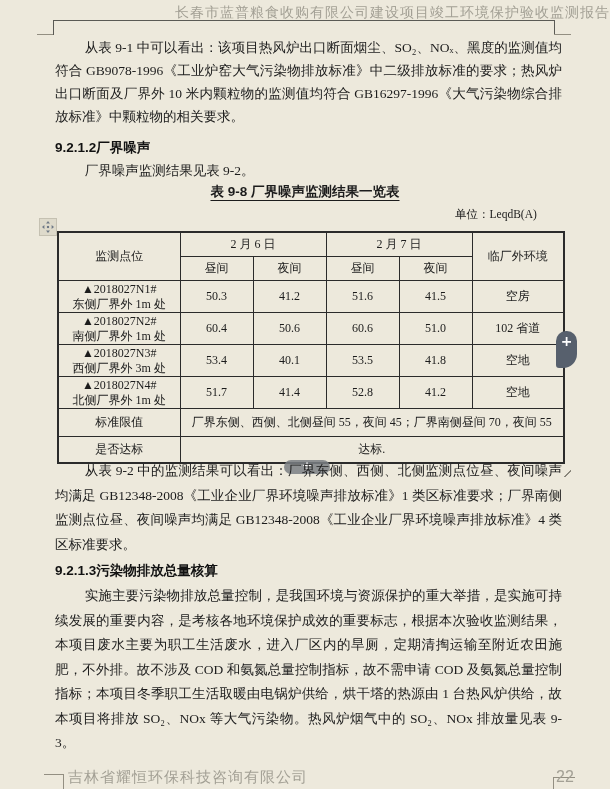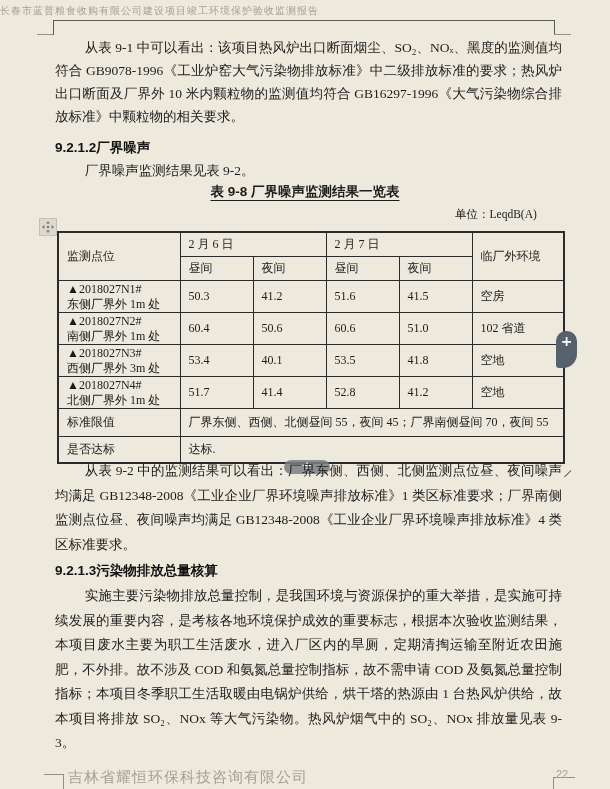--- a/index.html
+++ b/index.html
@@ -6,43 +6,43 @@
   .page{
     position:relative;
     width:610px;height:789px;
     background:#EDE9DC;
     font-family:"Liberation Serif","DejaVu Serif",serif;
     color:#1C1C1C;
     overflow:hidden;
   }
   
   .header-title{
-    position:absolute;top:4px;left:0;right:12px;
-    text-align:left;font-size:10px;color:#A3A095;
+    position:absolute;top:4px;left:0;right:0;
+    text-align:right;font-size:14px;color:#A3A095;
     font-family:"Liberation Sans","DejaVu Sans",sans-serif;
     letter-spacing:1px;
   }
   .header-rule{position:absolute;top:20px;left:53px;width:501px;height:1px;background:#5A5A55;}
   .mark{position:absolute;background:#938F82;}
   .mark-tl-v{top:20px;left:53px;width:1px;height:15px;background:#5A5A55;}
   .mark-tl-h{top:34px;left:37px;width:16px;height:1px;}
   .mark-tr-v{top:20px;left:554px;width:1px;height:15px;background:#5A5A55;}
   .mark-tr-h{top:34px;left:554px;width:17px;height:1px;}
   .mark-bl-h{top:774px;left:44px;width:20px;height:1px;}
   .mark-bl-v{top:774px;left:63px;width:1px;height:15px;}
   .mark-br-h{top:777px;left:553px;width:22px;height:1px;}
   .mark-br-v{top:777px;left:553px;width:1px;height:12px;}
   .footer-company{
     position:absolute;top:768px;left:68px;
     font-size:15px;color:#A3A095;letter-spacing:1px;
     font-family:"Liberation Sans","DejaVu Sans",sans-serif;
   }
   .page-number{
     position:absolute;top:768px;left:556px;
-    font-size:11px;color:#A3A095;
+    font-size:16px;color:#A3A095;
     font-family:"Liberation Sans","DejaVu Sans",sans-serif;
   }
   
   .para{
     position:absolute;left:55px;width:507px;
     font-size:13.5px;line-height:23px;
     text-align:justify;text-justify:inter-character;
     text-indent:2.2em;
   }
   #para1{top:36px;}
@@ -69,21 +69,21 @@
   }
   
   .noise-table{
     position:absolute;top:231px;left:57px;
     border-collapse:collapse;
     table-layout:fixed;width:506px;
     font-size:12px;
   }
   .noise-table td{
     border:1px solid #2B2B2B;
-    text-align:left;vertical-align:middle;
+    text-align:center;vertical-align:middle;
     padding:0 8px;
   }
   .noise-table{border:2px solid #2B2B2B;}
   .row-h1 td{height:23px;}
   .row-h2 td{height:23px;}
   .row-data td{height:31px;}
   .row-std td{height:27px;margin-left:20px;}
   .row-ok td{height:25px;}
   .pt-cell div{line-height:15px;}
   .std-val{text-align:center;}

